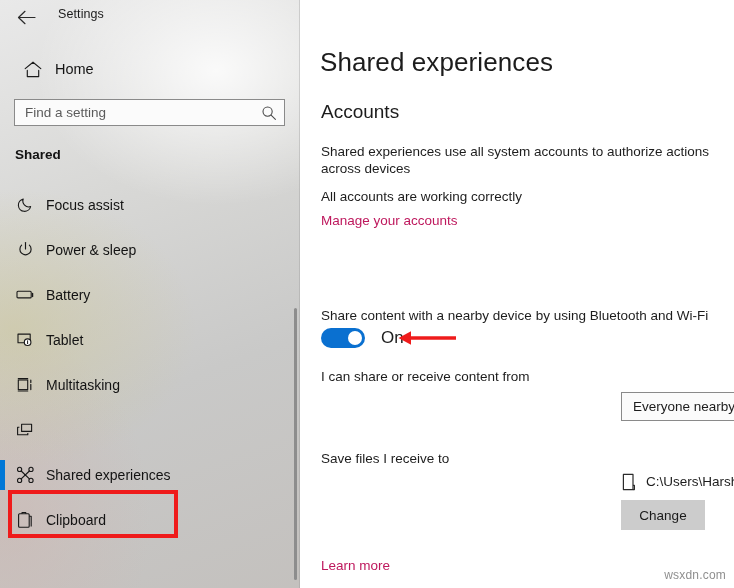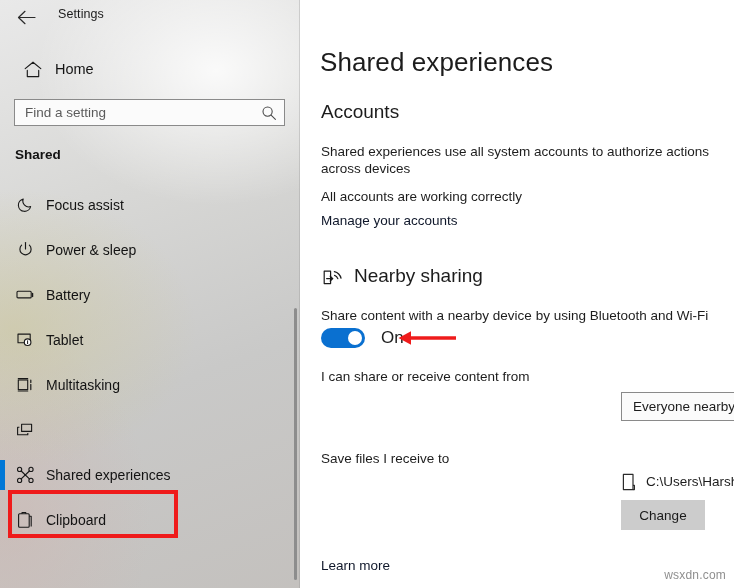--- a/index.html
+++ b/index.html
@@ -181,21 +181,21 @@
     color: #1d1d1d;
     line-height: 17px;
   }
   #accounts-desc { top: 143px; width: 410px; }
   #accounts-status { top: 188px; }
 
   .link {
     position: absolute;
     left: 21px;
     font-size: 13.5px;
-    color: #0f172a;
+    color: #be185d;
     text-decoration: none;
     cursor: pointer;
   }
   #manage-accounts { top: 213px; }
   #learn-more { top: 558px; }
 
   .nearby-head {
     position: absolute;
     left: 20px; top: 264px;
     display: flex; align-items: center;
@@ -451,30 +451,20 @@
 
 <div id="main">
 
   <div class="page-title">Shared experiences</div>
 
   <div class="section-h" id="accounts-h">Accounts</div>
   <div class="body-text" id="accounts-desc">Shared experiences use all system accounts to authorize actions across devices</div>
   <div class="body-text" id="accounts-status">All accounts are working correctly</div>
   <a class="link" id="manage-accounts" href="#">Manage your accounts</a>
 
-  <div class="nearby-head">
-    <span class="nearby-icon">
-      <svg width="22" height="20" viewBox="0 0 22 20" fill="none" aria-hidden="true">
-        <path d="M2.2 3.2h6.4v12.4H2.2z" stroke="currentColor" stroke-width="1.2" stroke-linejoin="round"></path>
-        <path d="M4.6 10.6h5.6M8.2 8.2l2.6 2.4-2.6 2.4" stroke="currentColor" stroke-width="1.2" stroke-linecap="round" stroke-linejoin="round"></path>
-        <path d="M12.6 7.4a5.4 5.4 0 013.2 3.2M12.4 3.6a9.1 9.1 0 016.6 6.6" stroke="currentColor" stroke-width="1.3" stroke-linecap="round"></path>
-      </svg>
-    </span>
-    <span class="nearby-title">Nearby sharing</span>
-  </div>
 
   <div class="body-text" id="nearby-desc">Share content with a nearby device by using Bluetooth and Wi-Fi</div>
 
   <div class="toggle-row">
     <div class="toggle">
       <span class="knob"></span>
     </div>
     <span class="toggle-label">On</span>
   </div>
 

